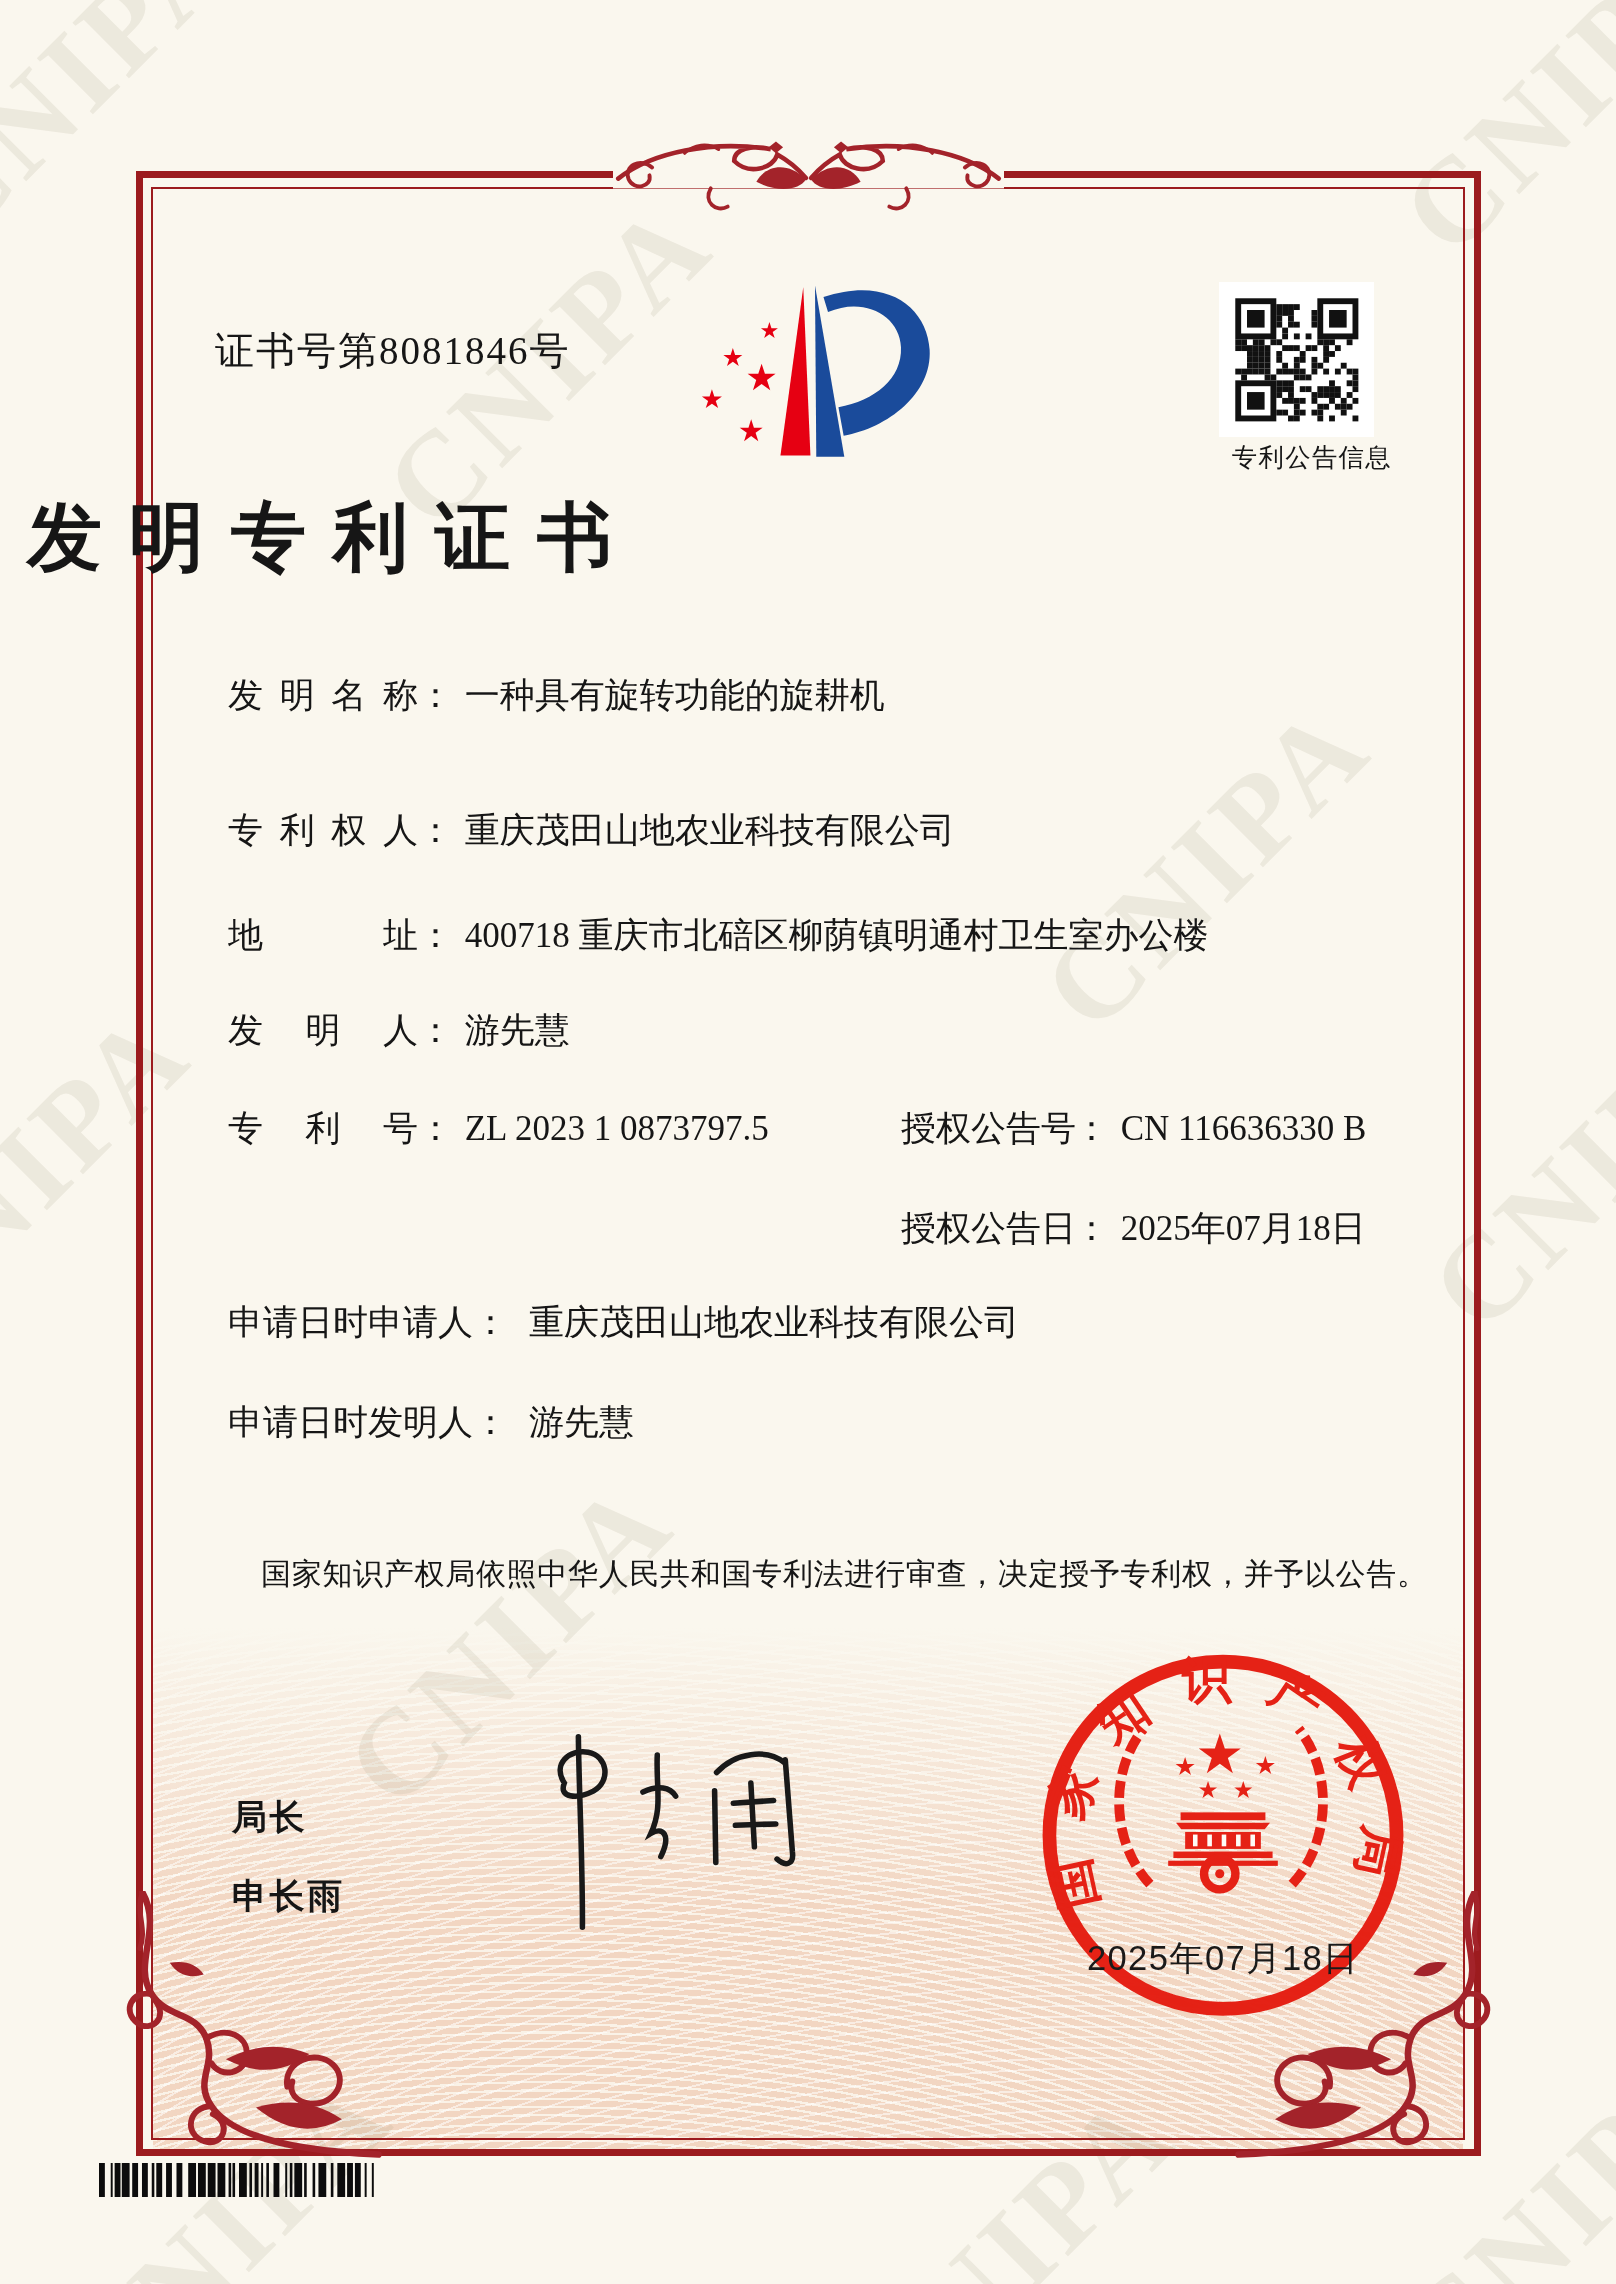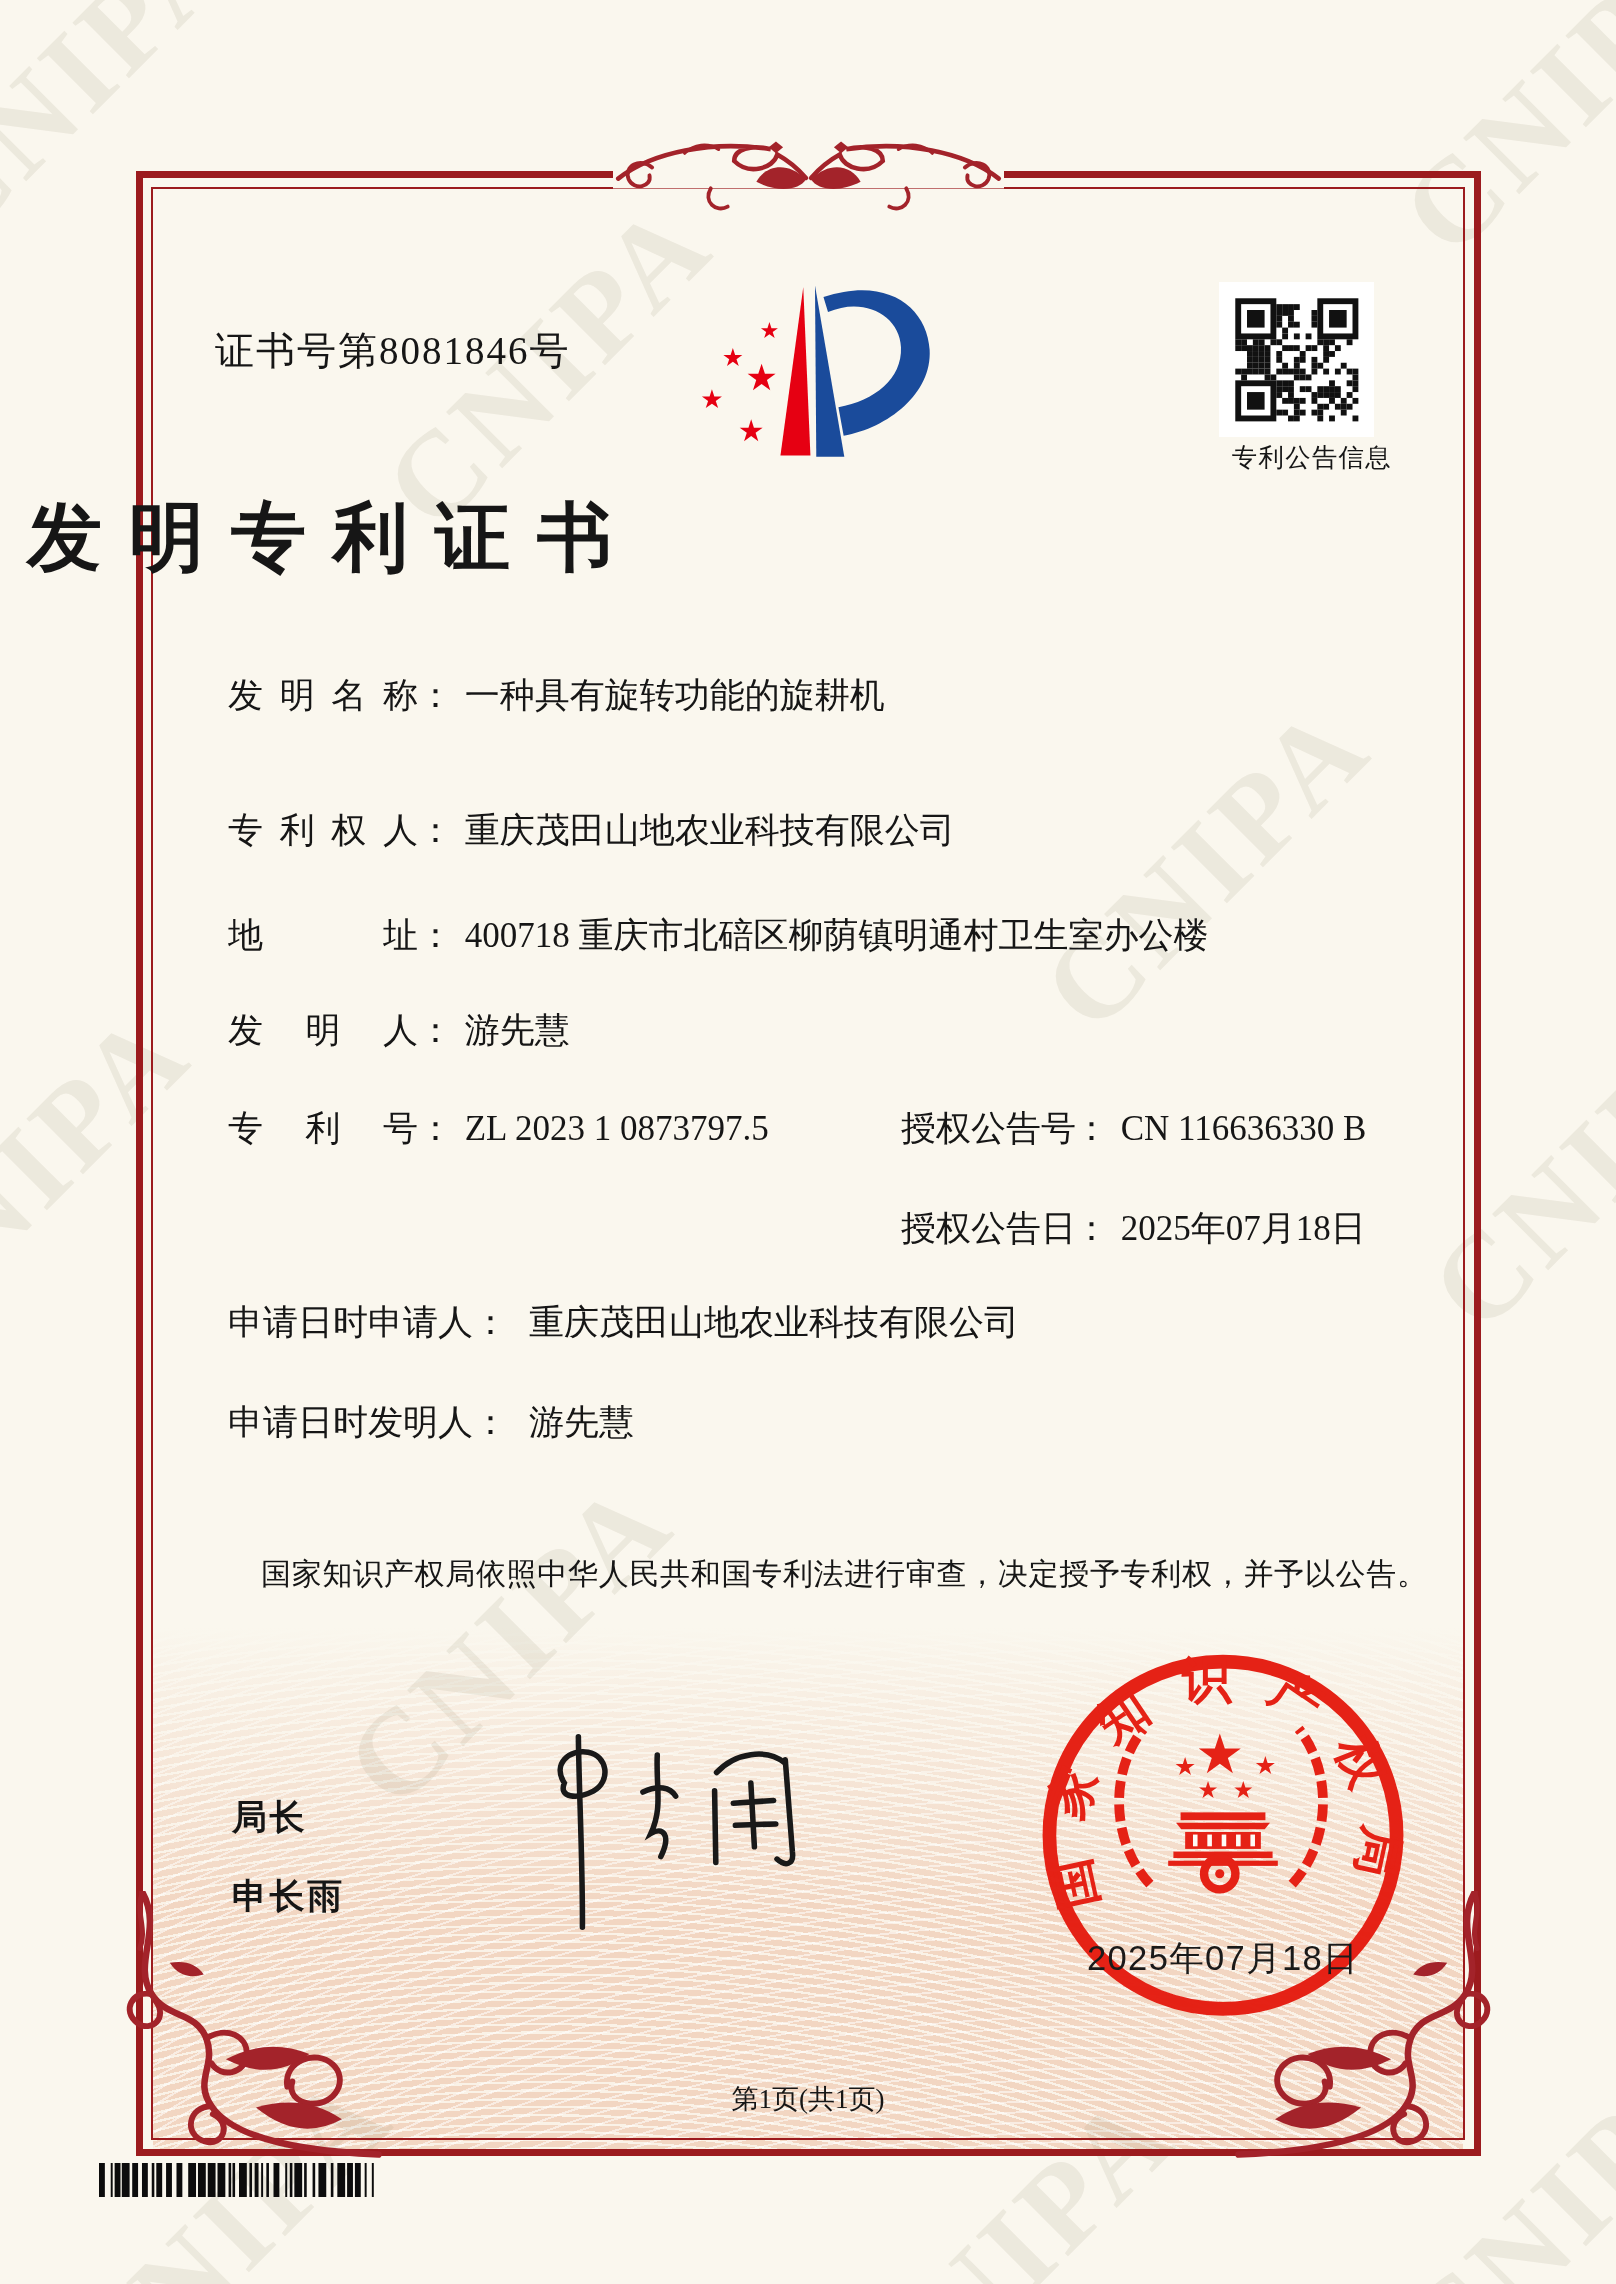--- a/index.html
+++ b/index.html
@@ -377,21 +377,20 @@
         <rect x="350" y="292" width="7" height="18"></rect>
       </g>
       <circle cx="303" cy="352" r="24" fill="none" stroke="#e51c10" stroke-width="13"></circle>
       <circle cx="303" cy="352" r="7"></circle>
       <path d="M196,368 C138,306 132,198 186,130" fill="none" stroke="#e51c10" stroke-width="15" stroke-dasharray="26 10"></path>
       <path d="M414,368 C472,306 478,198 424,130" fill="none" stroke="#e51c10" stroke-width="15" stroke-dasharray="26 10"></path>
     </g>
     <text x="308" y="500" font-size="53" fill="#141414" text-anchor="middle" letter-spacing="2" font-family="'Liberation Sans','DejaVu Sans',sans-serif">2025年07月18日</text>
   </svg>
 
-  <div id="page-num">第1页(共1页)</div>
   <svg id="barcode" viewBox="0 0 430 52" preserveAspectRatio="none">
       <rect x="0" y="0" width="9" height="52" fill="#0c0c0c"></rect>
       <rect x="18" y="0" width="3" height="52" fill="#0c0c0c"></rect>
       <rect x="24" y="0" width="9" height="52" fill="#0c0c0c"></rect>
       <rect x="35" y="0" width="12" height="52" fill="#0c0c0c"></rect>
       <rect x="51" y="0" width="9" height="52" fill="#0c0c0c"></rect>
       <rect x="66" y="0" width="9" height="52" fill="#0c0c0c"></rect>
       <rect x="81" y="0" width="4" height="52" fill="#0c0c0c"></rect>
       <rect x="88" y="0" width="9" height="52" fill="#0c0c0c"></rect>
       <rect x="103" y="0" width="9" height="52" fill="#0c0c0c"></rect>

